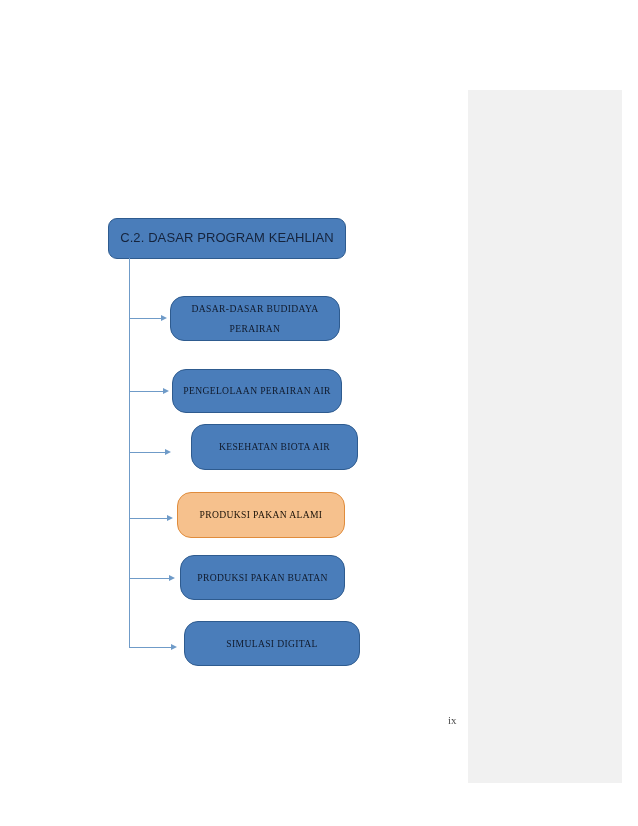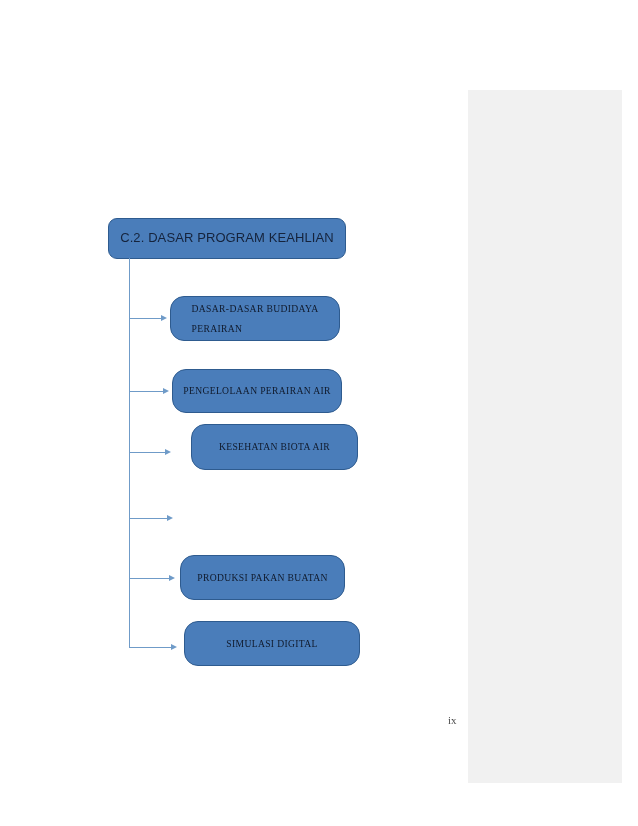--- a/index.html
+++ b/index.html
@@ -41,21 +41,21 @@
     white-space: nowrap;
   }
 
   
   .node {
     position: absolute;
     box-sizing: border-box;
     display: flex;
     align-items: center;
     justify-content: center;
-    text-align: left;
+    text-align: center;
     line-height: 1.45;
   }
   #root-node {
     left: 108px;
     top: 218px;
     width: 238px;
     height: 41px;
     background: #4a7dba;
     border: 1.6px solid #2e5b8f;
     border-radius: 9px;
@@ -164,20 +164,23 @@
   </div>
 
   <div class="node child-node" style="left:172px; top:369px; width:170px; height:44px;">
     <span>PENGELOLAAN PERAIRAN AIR</span>
   </div>
 
   <div class="node child-node" style="left:175px; top:424px; width:167px; height:46px;margin-left:16px;">
     <span>KESEHATAN BIOTA AIR</span>
   </div>
 
+  <div class="node child-node highlight" style="left:177px; top:492px; width:168px; height:46px;">
+    <span>PRODUKSI PAKAN ALAMI</span>
+  </div>
 
   <div class="node child-node" style="left:180px; top:555px; width:165px; height:45px;">
     <span>PRODUKSI PAKAN BUATAN</span>
   </div>
 
   <div class="node child-node" style="left:184px; top:621px; width:176px; height:45px;">
     <span>SIMULASI DIGITAL</span>
   </div>
 
   <div id="page-number">ix</div>

